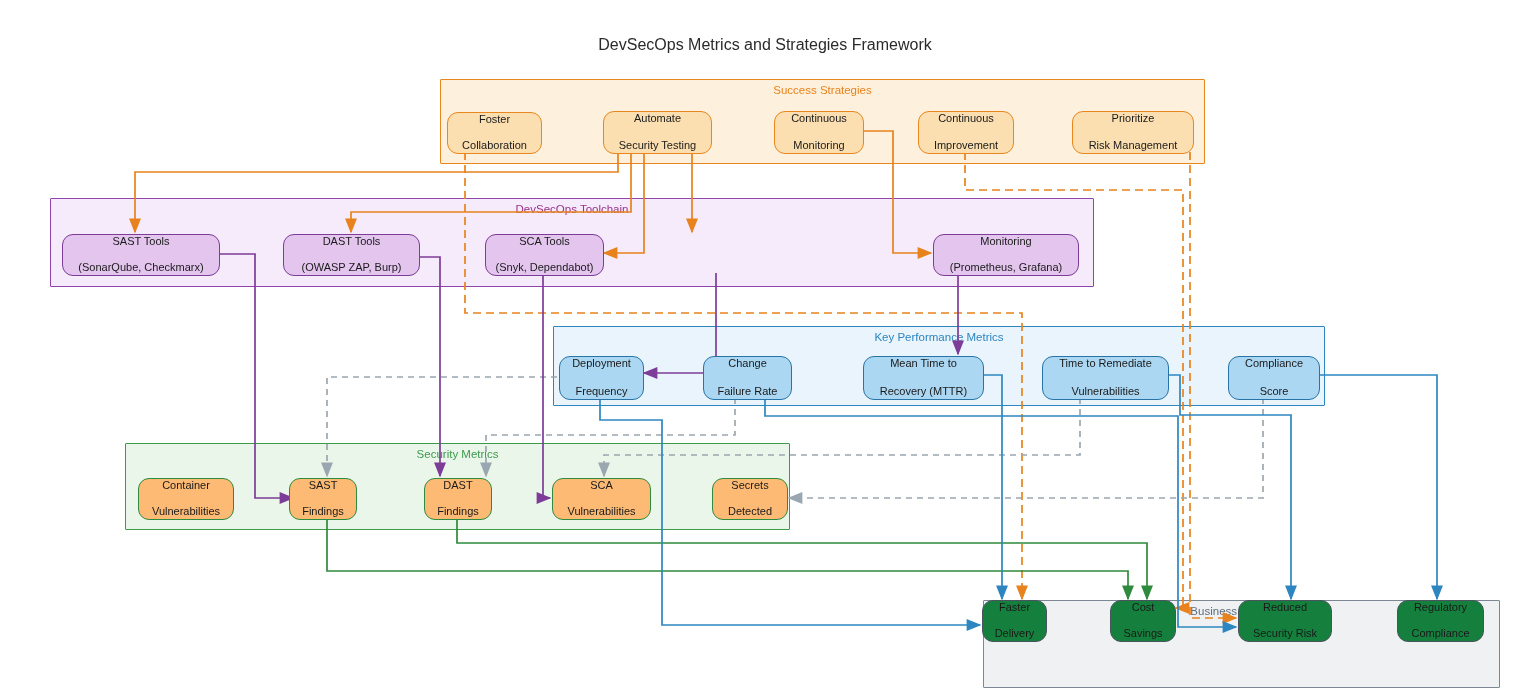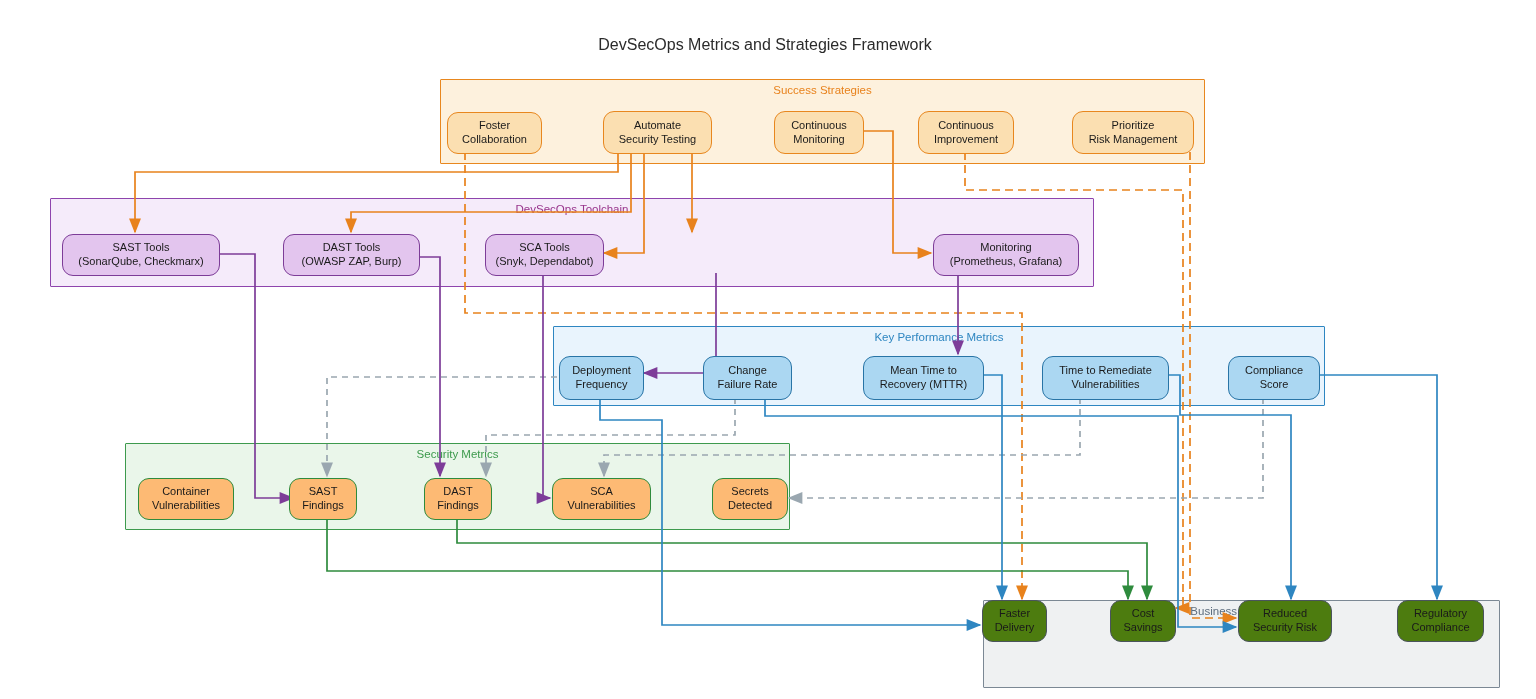--- a/index.html
+++ b/index.html
@@ -14,27 +14,27 @@
   .c-orange .cluster-label{color:#E8821C;}
   .c-purple{background:#F5EBFA;border:1.6px solid #8E44AD;}
   .c-purple .cluster-label{color:#98348C;}
   .c-blue{background:#E9F4FD;border:1.6px solid #2E86C1;}
   .c-blue .cluster-label{color:#2E86C1;}
   .c-green{background:#EAF6EA;border:1.6px solid #3D9A4D;}
   .c-green .cluster-label{color:#3D9A4D;}
   .c-gray{background:#EFF1F2;border:1.6px solid #7B8894;}
   .c-gray .cluster-label{color:#5D6D7E;}
   .node{position:absolute;display:flex;flex-direction:column;align-items:center;
-        justify-content:center;border-radius:11px;font-size:11px;line-height:1.25;
+        justify-content:space-between;border-radius:11px;font-size:11px;line-height:1.25;
         text-align:center;z-index:3;color:#1a1a1a;white-space:nowrap;}
   .n-orange{background:#FBDFB1;border:1.8px solid #E8871E;}
   .n-purple{background:#E3C5EE;border:1.8px solid #7D3C98;}
   .n-blue{background:#ABD7F2;border:1.8px solid #2874A6;}
   .n-green{background:#fdba74;border:1.8px solid #2F8B3D;}
-  .n-gray{background:#4d7c0f;border:1.8px solid #4A545C;}
+  .n-gray{background:#15803d;border:1.8px solid #4A545C;}
   #edge-layer{position:absolute;left:0;top:0;z-index:2;pointer-events:none;}
   #edge-layer polyline{fill:none;stroke-width:1.7px;}
   .e-orange{stroke:#E8821C;}
   .e-orange-d{stroke:#E8821C;stroke-dasharray:8 5;}
   .e-purple{stroke:#7D3C98;}
   .e-gray-d{stroke:#9AA7B0;stroke-dasharray:6 5;}
   .e-green{stroke:#2E8B3D;}
   .e-blue{stroke:#2E86C1;}
 </style>
 </head>

